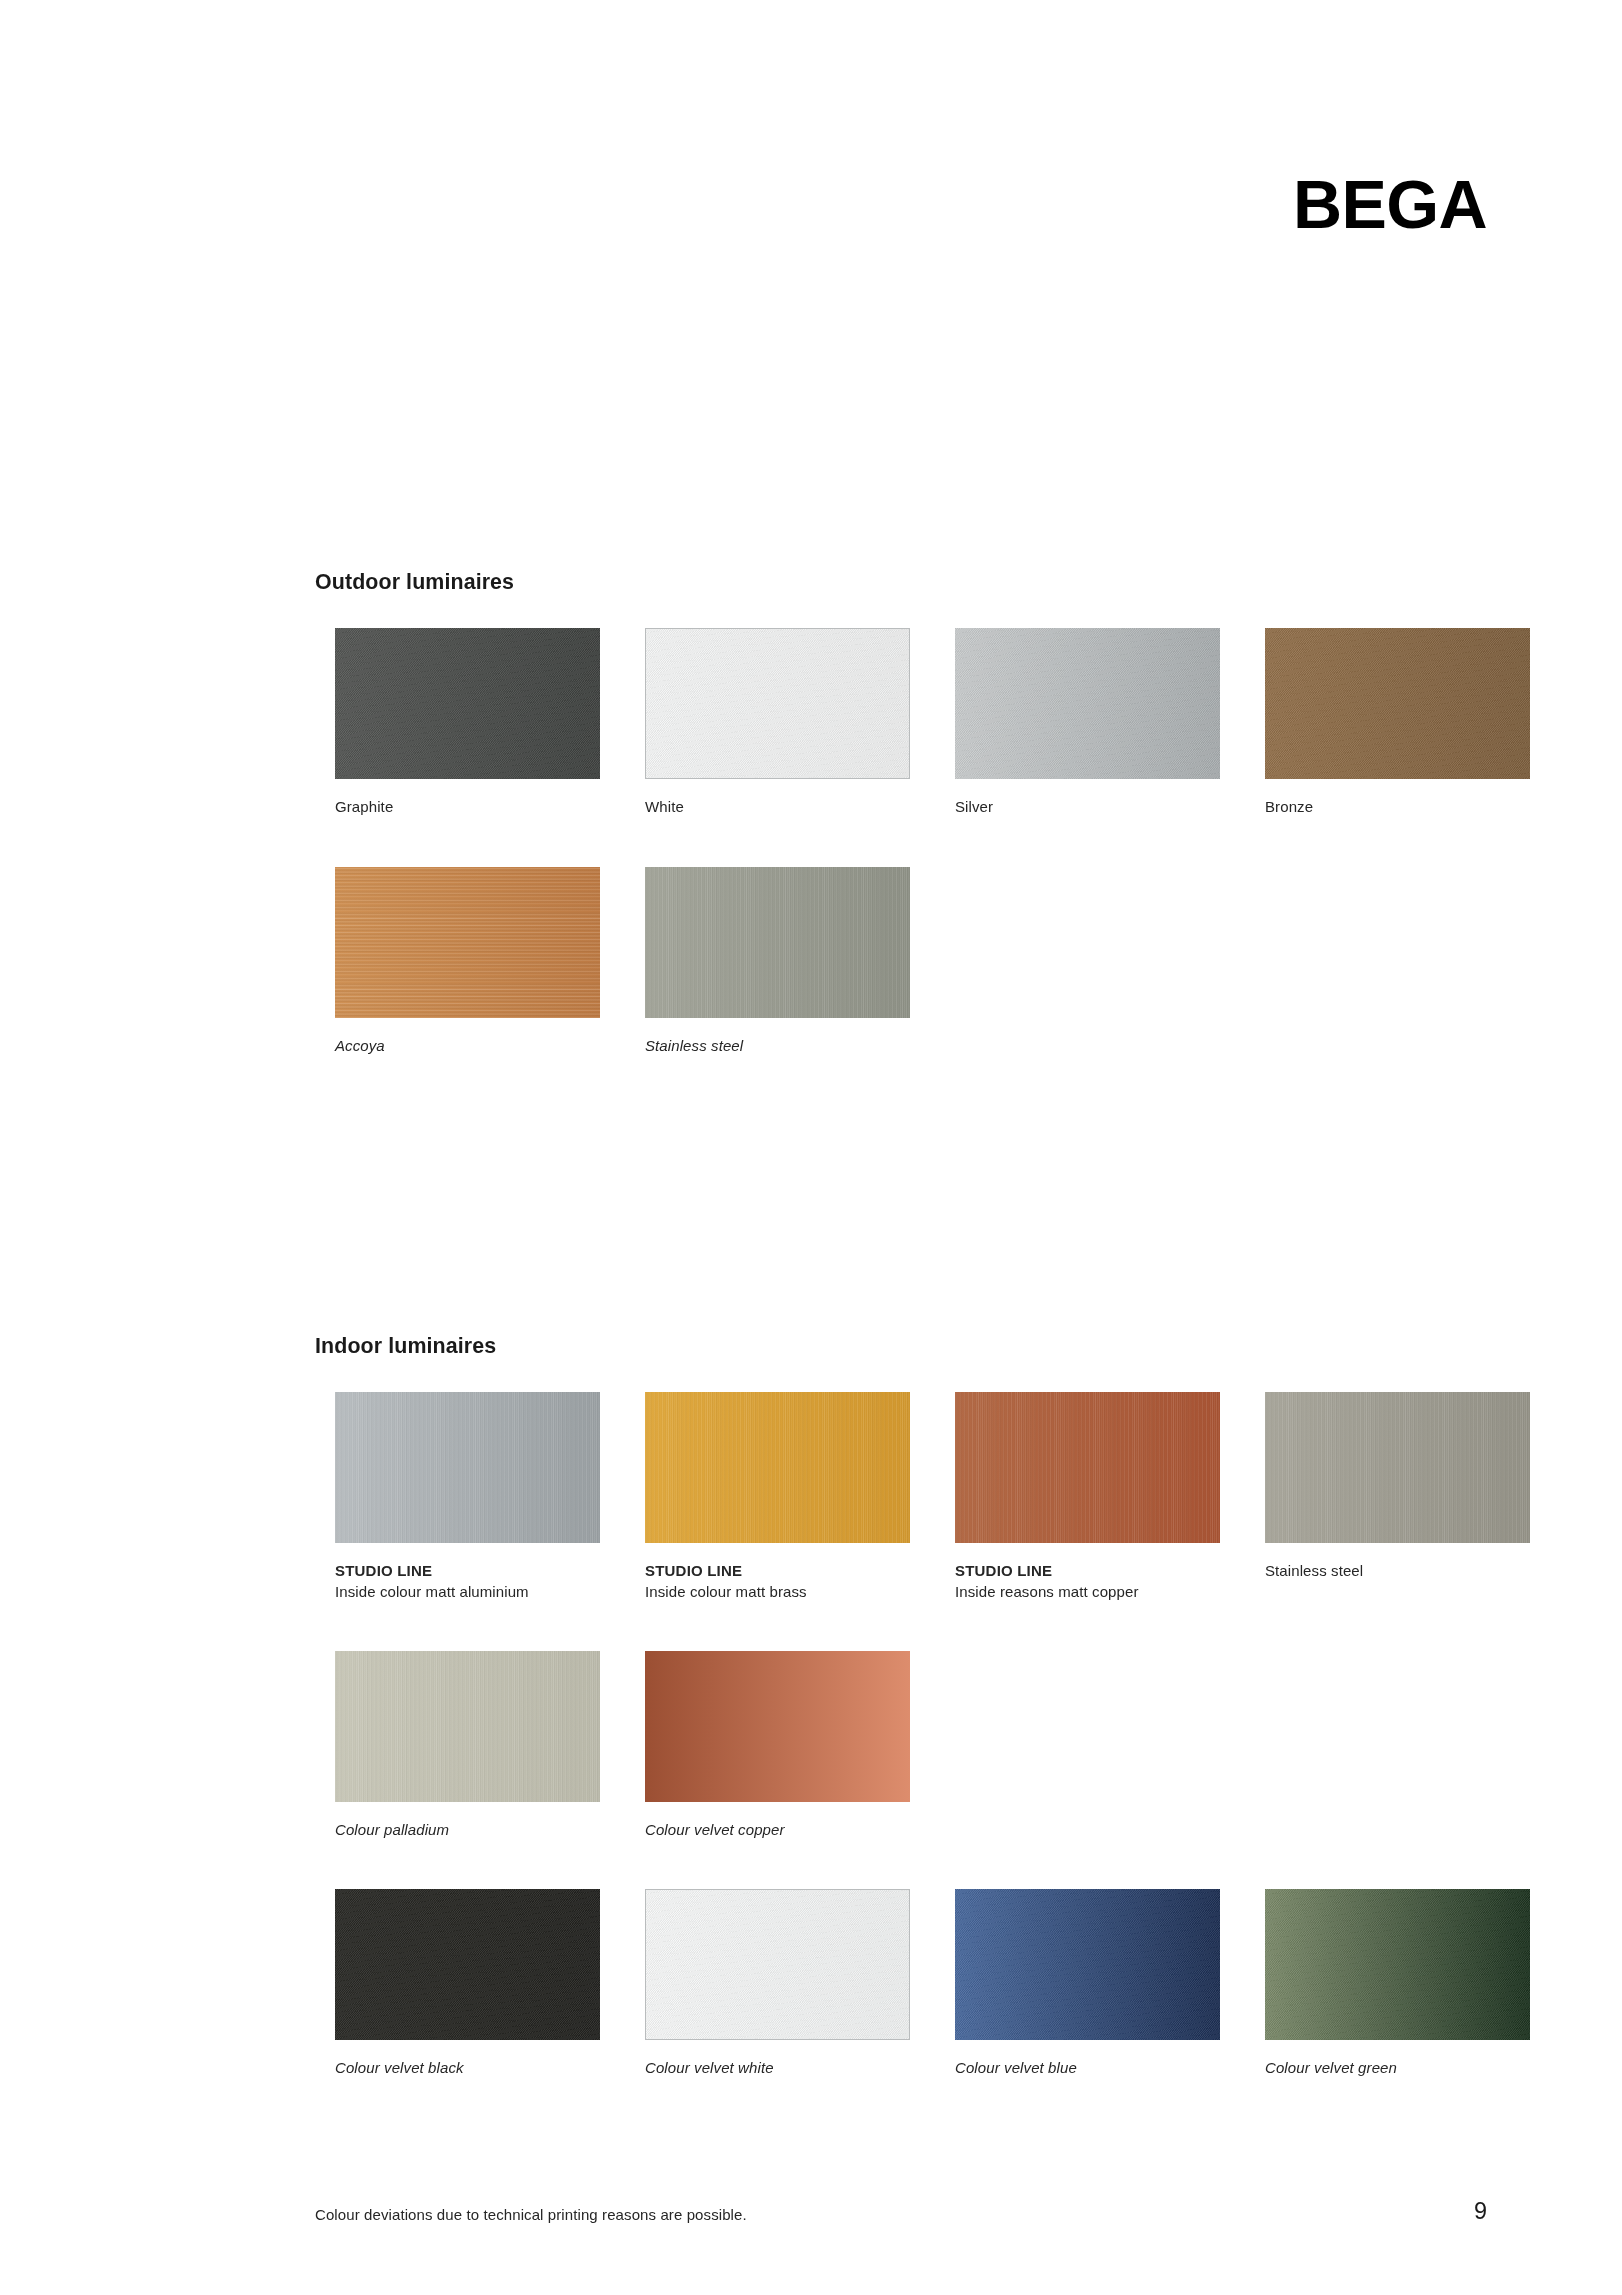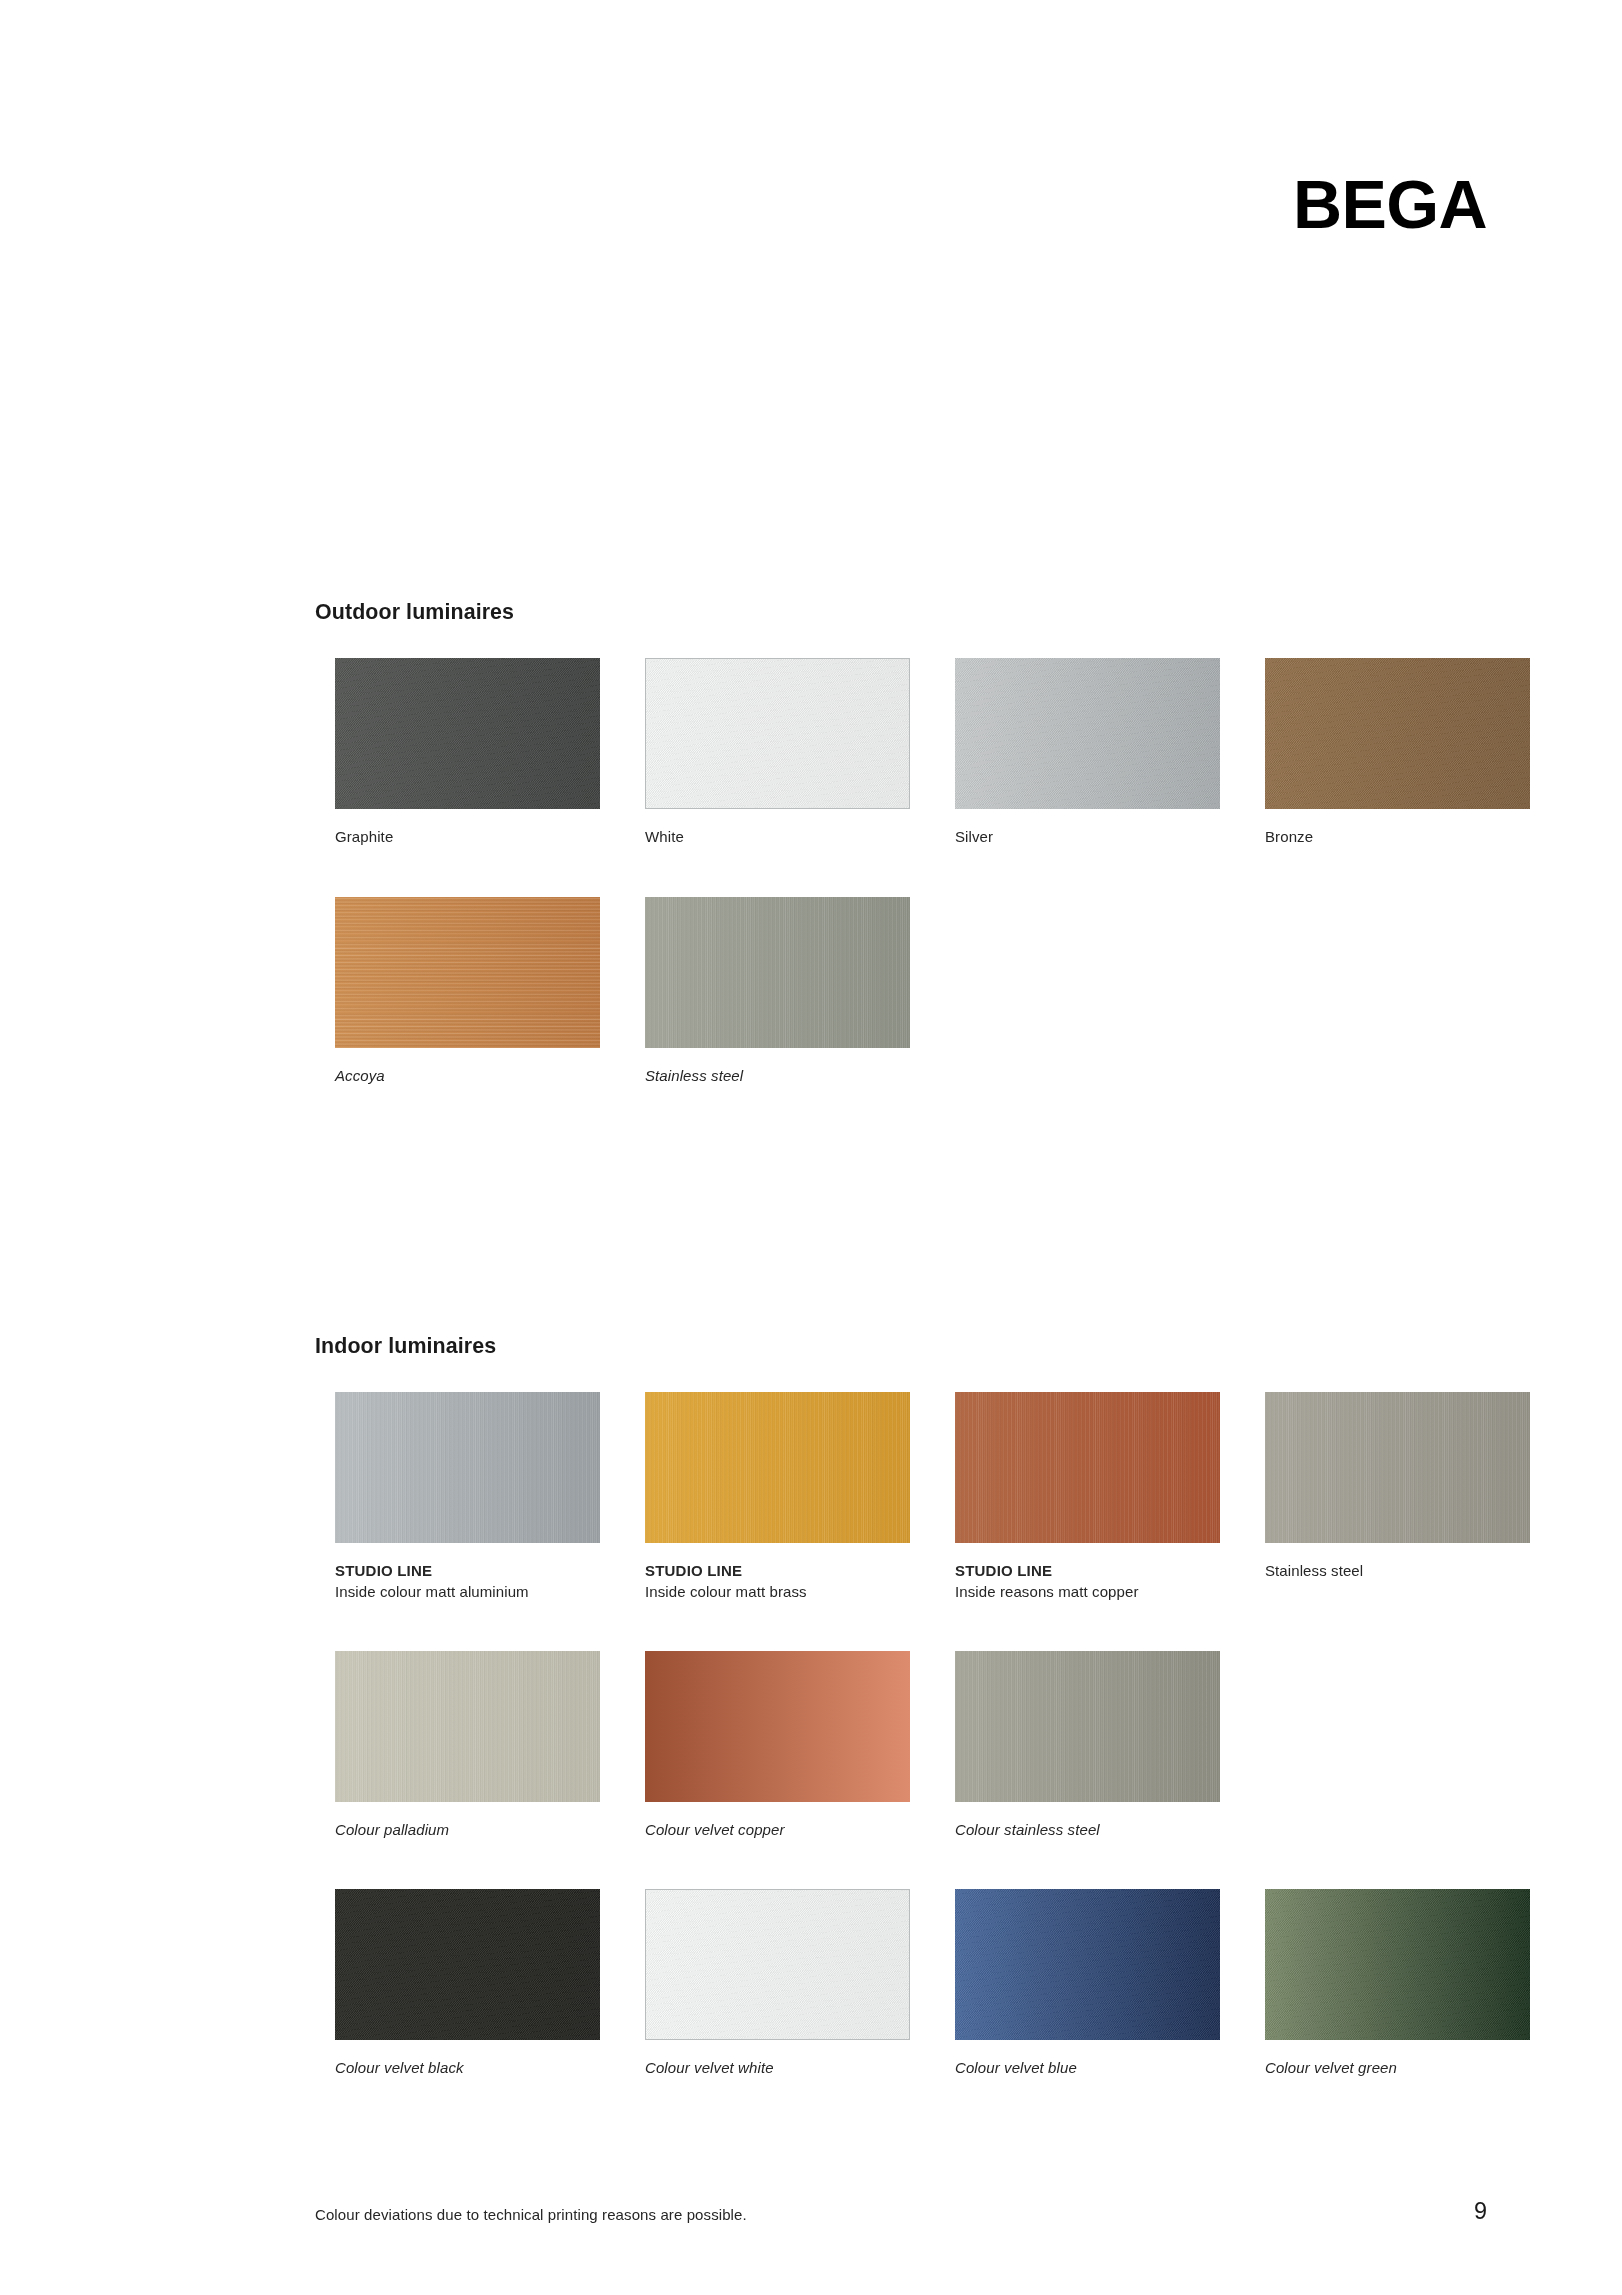--- a/index.html
+++ b/index.html
@@ -13,21 +13,21 @@
 
   
   .brand{
     position:absolute;right:136px;top:170px;
     font-size:68px;font-weight:700;letter-spacing:-0.6px;
     color:#000;line-height:1;font-family:"Liberation Sans",sans-serif;
   }
 
   
   .section{position:absolute;left:315px;width:1196px;}
-  #sec-outdoor{top:572px;margin-top:30px;}
+  #sec-outdoor{top:572px;}
   #sec-indoor{top:1336px;}
 
   .section-title{
     font-size:21.4px;font-weight:700;color:#1a1a1a;
     letter-spacing:0.1px;margin:0 0 35px 0;line-height:1;
   }
 
   
   .grid{display:grid;grid-template-columns:repeat(4,265px);column-gap:45px;padding-left:20px;}
   .row-gap{margin-top:49px;font-style:italic;}
@@ -167,26 +167,20 @@
           <div class="caption">
             <div class="cap-line">Colour palladium</div>
           </div>
         </div>
         <div class="cell">
           <div class="swatch grain-none" style="background: linear-gradient(90deg, rgb(155, 79, 51) 0%, rgb(221, 141, 109) 100%);"></div>
           <div class="caption">
             <div class="cap-line">Colour velvet copper</div>
           </div>
         </div>
-        <div class="cell">
-          <div class="swatch grain-v" style="background: linear-gradient(90deg, rgb(169, 168, 156) 0%, rgb(142, 141, 130) 100%);"></div>
-          <div class="caption">
-            <div class="cap-line">Colour stainless steel</div>
-          </div>
-        </div>
       </div>
     <div class="grid row-gap" id="i-r2">
         <div class="cell">
           <div class="swatch grain-noise" style="background: linear-gradient(90deg, rgb(43, 43, 39) 0%, rgb(35, 35, 32) 100%);"></div>
           <div class="caption">
             <div class="cap-line">Colour velvet black</div>
           </div>
         </div>
         <div class="cell">
           <div class="swatch grain-noise bordered" style="background: linear-gradient(90deg, rgb(246, 247, 247) 0%, rgb(238, 240, 240) 100%);"></div>

